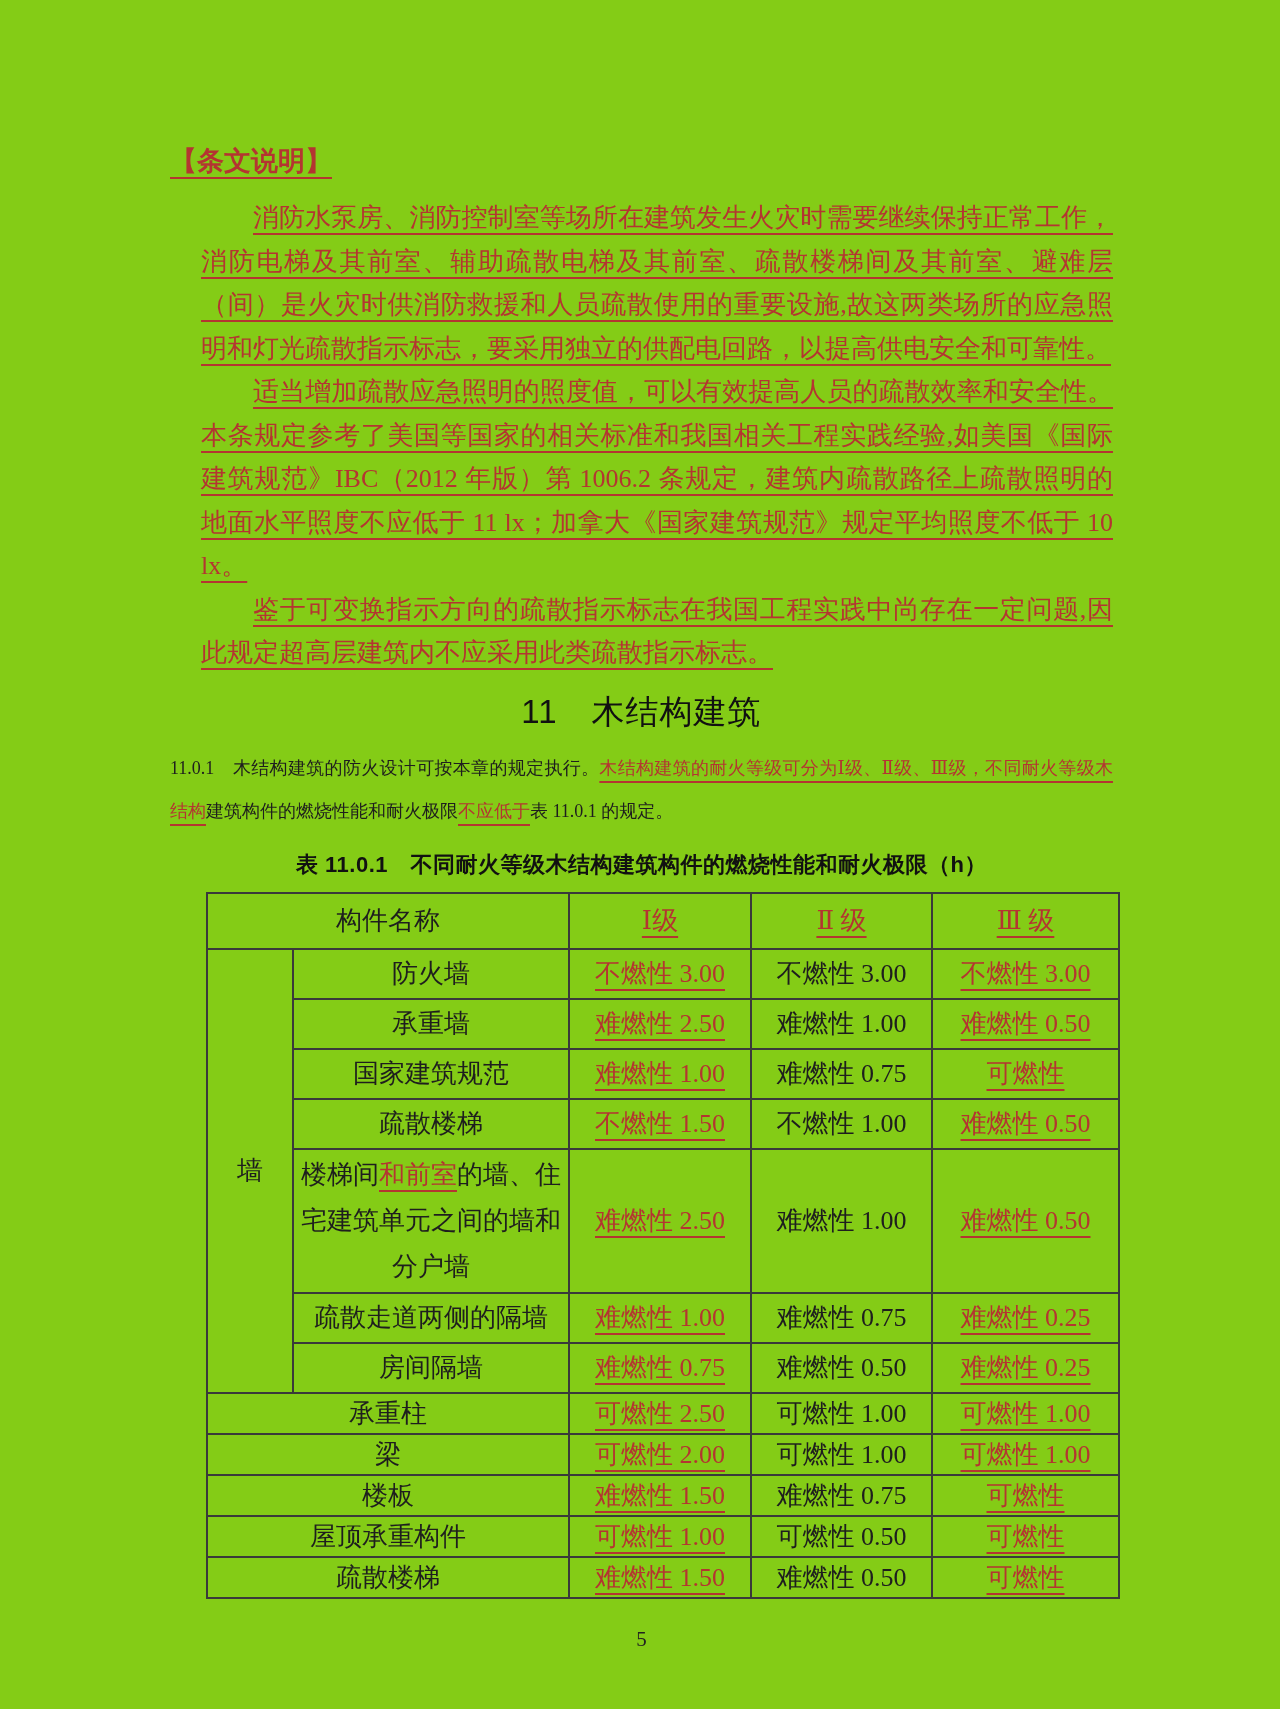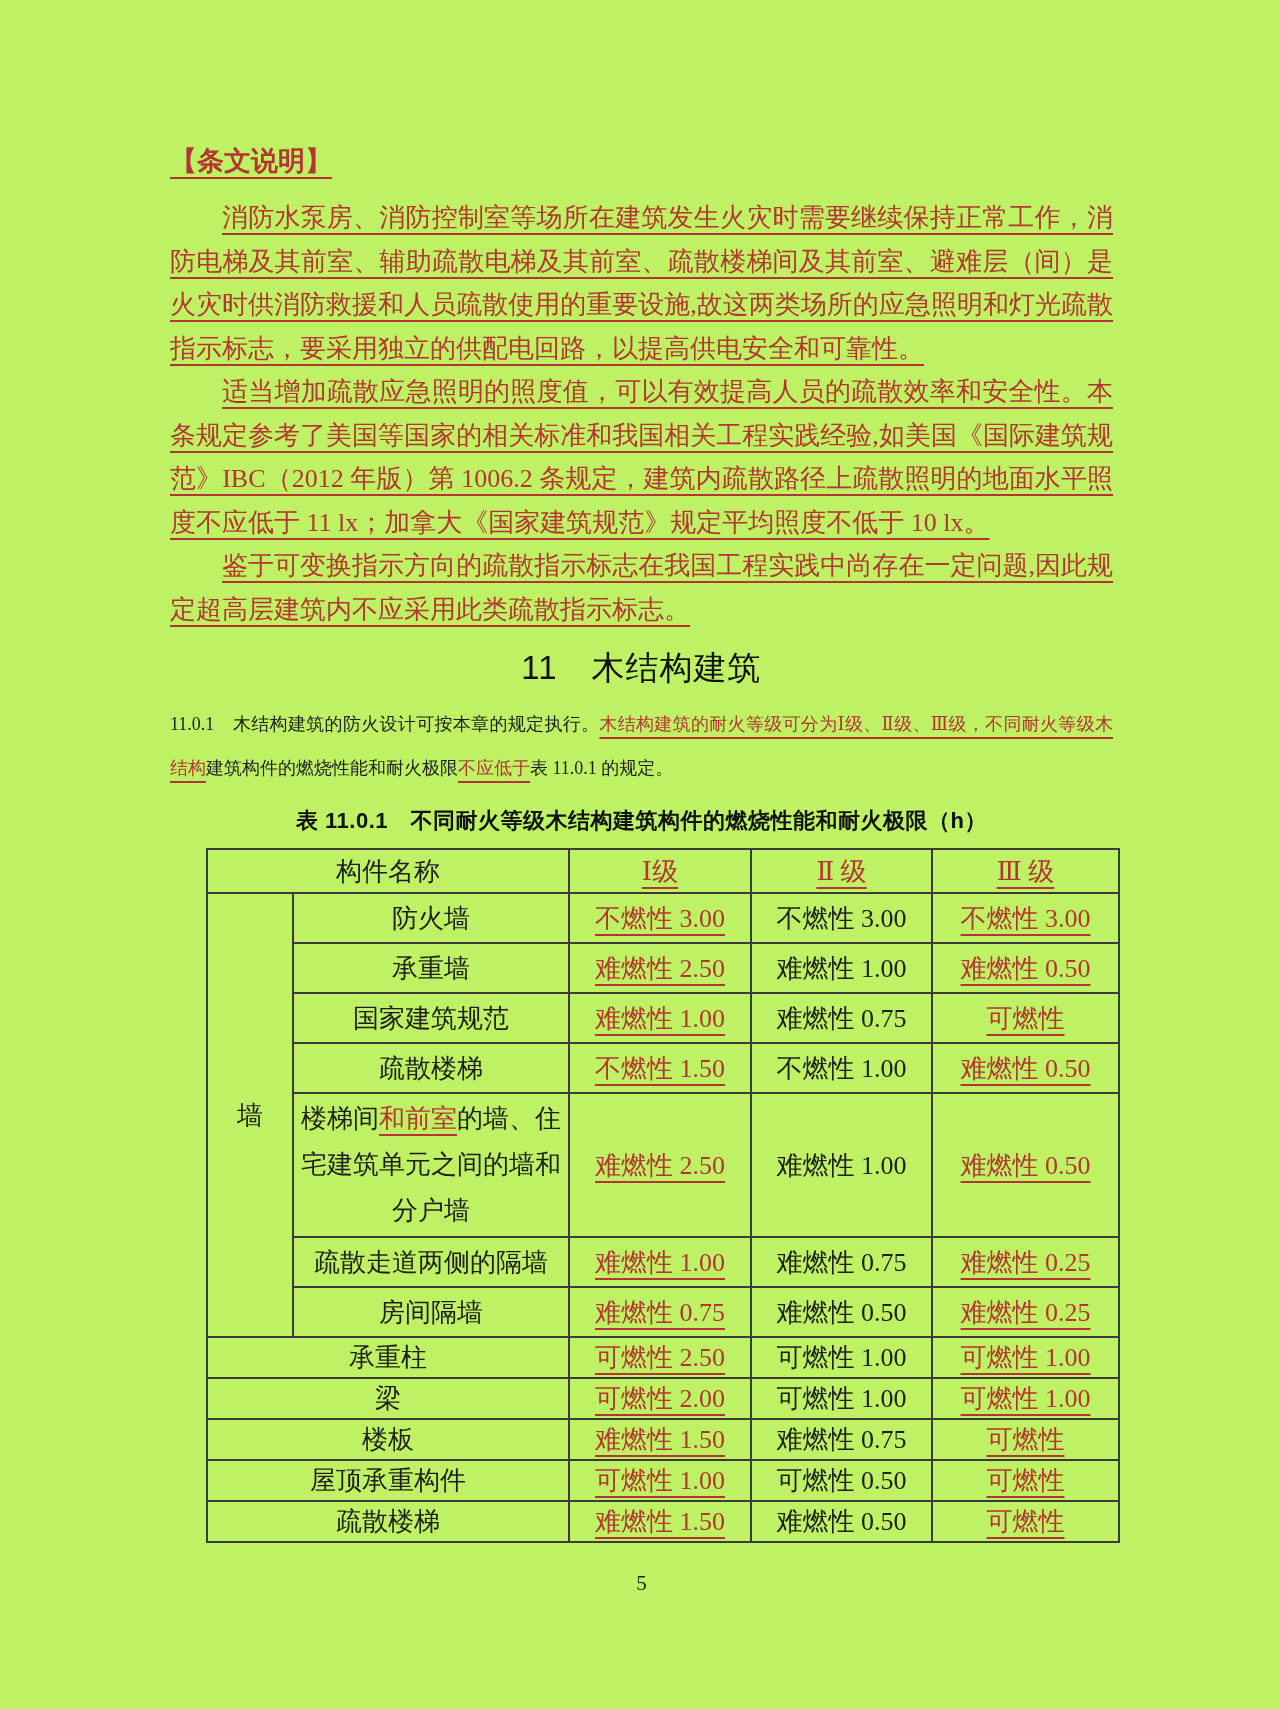--- a/index.html
+++ b/index.html
@@ -9,33 +9,33 @@
   }
   *{margin:0;padding:0;box-sizing:border-box;}
   html,body{background:#ffffff;}
   body{
     width:1280px;height:1709px;margin:0 auto;position:relative;
     font-family:"Liberation Serif","DejaVu Serif",serif;
     color:var(--ink);
   }
   .page{
     width:1280px;height:1709px;overflow:hidden;
-    padding:140px 167px 0 170px;background:#bef264;
+    padding:140px 167px 0 170px;background:#84cc16;
   }
   
   .label{
     font-family:"Liberation Sans","DejaVu Sans",sans-serif;
     font-weight:bold;font-size:27px;line-height:42px;
     color:var(--red);
     text-decoration:underline;text-decoration-thickness:2px;text-underline-offset:7px;
     margin-bottom:14px;display:inline-block;
   }
   .paras p{
     font-size:26px;line-height:43.5px;
-    text-align:justify;text-indent:2em;
+    text-align:justify;text-indent:2em;margin-left:31px;
   }
   .seg-red{
     color:var(--red);
     text-decoration:underline;text-decoration-thickness:1.8px;text-underline-offset:7px;
     text-decoration-color:var(--red);
   }
   .seg-black{color:var(--ink);text-decoration:none;}
   
   h1.chapter{
     font-family:"Liberation Sans","DejaVu Sans",sans-serif;
@@ -63,21 +63,21 @@
   table.fire col.c-g1{width:182px;}
   table.fire col.c-g2{width:181px;}
   table.fire col.c-g3{width:187px;}
   table.fire td,table.fire th{
     border:2px solid var(--line);
     font-size:26px;font-weight:normal;
     text-align:center;vertical-align:middle;
     padding:2px 6px;color:var(--ink);
     font-family:"Liberation Serif","DejaVu Serif",serif;
   }
-  tr.h-head{height:44px;}
+  tr.h-head{height:56px;}
   tr.h-a{height:50px;}
   tr.h-tall{height:140px;}
   tr.h-b{height:32px;}
   td.name-tall{line-height:46px;}
   .u-red{
     color:var(--red);
     text-decoration:underline;text-decoration-thickness:1.8px;text-underline-offset:7px;
     text-decoration-color:var(--red);
   }
   

